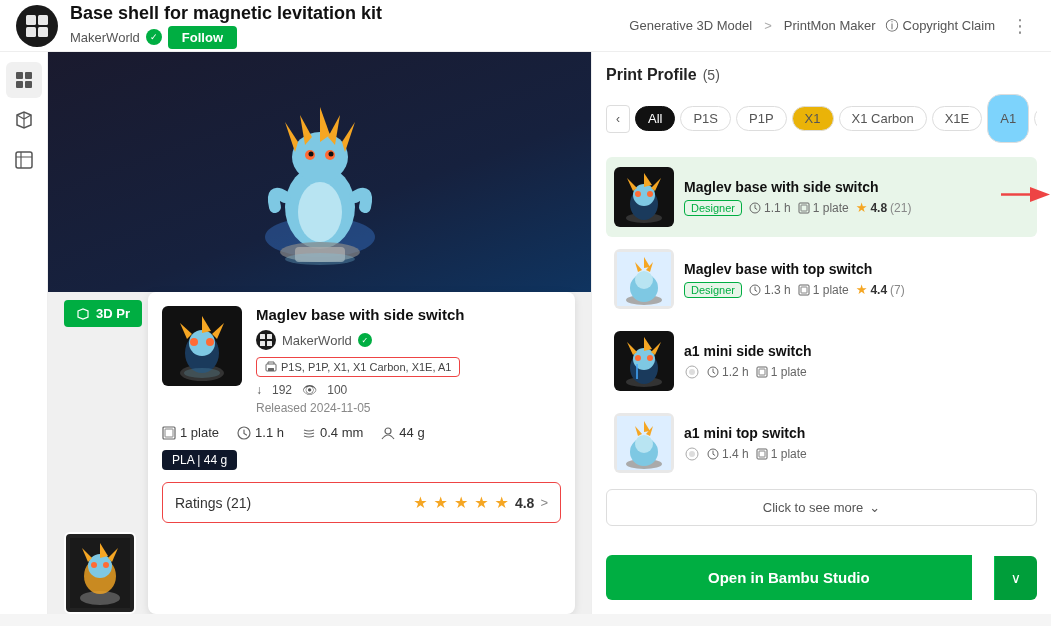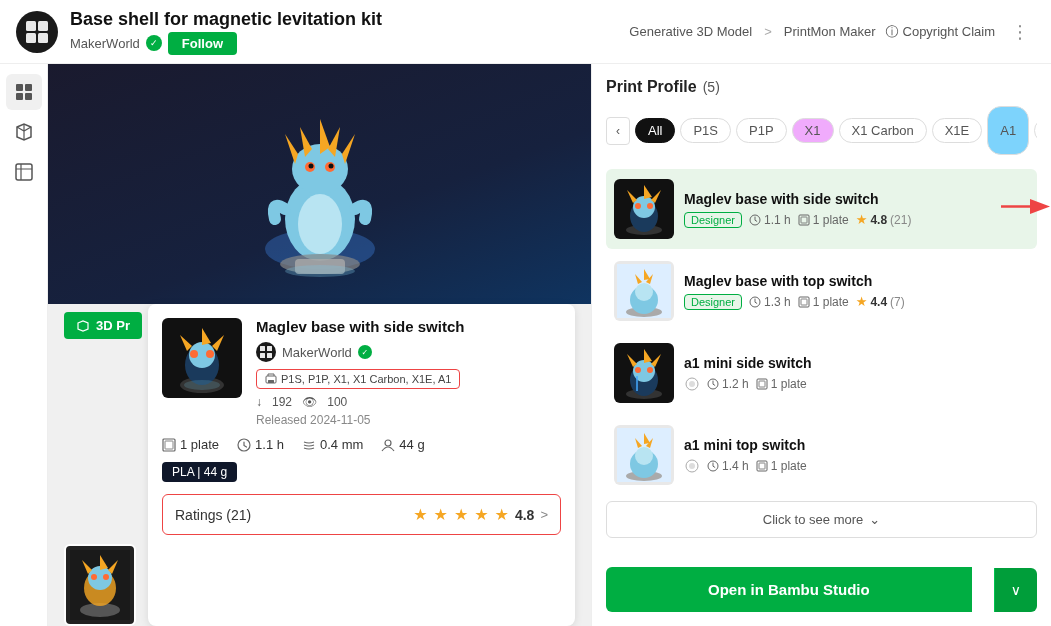--- a/index.html
+++ b/index.html
@@ -1,21 +1,21 @@
 <!DOCTYPE html>
 <html><head>
   <meta charset="utf-8">
   <style>
     * { box-sizing: border-box; margin: 0; padding: 0; }
     body { font-family: -apple-system, BlinkMacSystemFont, 'Segoe UI', sans-serif; background: #f5f5f5; width: 1051px; height: 626px; overflow: hidden; font-size: 13px; color: #222; }
   </style>
 </head>
 <body>
 
-<div style="display:flex;align-items:center;padding:10px 16px;background:#fff;border-bottom:1px solid #eee;height:64px;">
+<div style="display:flex;align-items:center;padding:10px 16px;background:#fff;border-bottom:1px solid #eee;height:52px;">
   <div style="width:42px;height:42px;background:#1a1a1a;border-radius:50%;display:flex;align-items:center;justify-content:center;margin-right:12px;flex-shrink:0;">
     <svg width="26" height="26" viewBox="0 0 26 26" fill="none" xmlns="http://www.w3.org/2000/svg">
       <rect x="2" y="2" width="10" height="10" rx="1.5" fill="#fff" opacity="0.9"></rect>
       <rect x="14" y="2" width="10" height="10" rx="1.5" fill="#fff" opacity="0.9"></rect>
       <rect x="2" y="14" width="10" height="10" rx="1.5" fill="#fff" opacity="0.9"></rect>
       <rect x="14" y="14" width="10" height="10" rx="1.5" fill="#fff" opacity="0.9"></rect>
     </svg>
   </div>
   <div>
     <div style="font-size:18px;font-weight:700;color:#111;">Base shell for magnetic levitation kit</div>
@@ -229,21 +229,21 @@
     <div style="display:flex;align-items:center;gap:6px;margin-bottom:10px;">
       <span style="font-size:16px;font-weight:700;">Print Profile</span>
       <span style="font-size:14px;color:#555;">(5)</span>
     </div>
 
     <div style="display:flex;align-items:center;gap:5px;margin-bottom:14px;overflow:hidden;">
       <button style="background:none;border:1px solid #ddd;border-radius:4px;width:24px;height:28px;display:flex;align-items:center;justify-content:center;cursor:pointer;font-size:12px;color:#555;flex-shrink:0;">‹</button>
       <button style="padding:4px 12px;border-radius:14px;border:1px solid #111;font-size:13px;color:#fff;cursor:pointer;background:#111;white-space:nowrap;">All</button>
       <button style="padding:4px 12px;border-radius:14px;border:1px solid #ddd;font-size:13px;color:#555;cursor:pointer;background:#fff;white-space:nowrap;">P1S</button>
       <button style="padding:4px 12px;border-radius:14px;border:1px solid #ddd;font-size:13px;color:#555;cursor:pointer;background:#fff;white-space:nowrap;">P1P</button>
-      <button style="padding:4px 12px;border-radius:14px;border:1px solid #ddd;font-size:13px;color:#555;cursor:pointer;background:#f0abfc;white-space:nowrap;">X1</button>
+      <button style="padding:4px 12px;border-radius:14px;border:1px solid #ddd;font-size:13px;color:#555;cursor:pointer;background:#eab308;white-space:nowrap;">X1</button>
       <button style="padding:4px 12px;border-radius:14px;border:1px solid #ddd;font-size:13px;color:#555;cursor:pointer;background:#fff;white-space:nowrap;">X1 Carbon</button>
       <button style="padding:4px 12px;border-radius:14px;border:1px solid #ddd;font-size:13px;color:#555;cursor:pointer;background:#fff;white-space:nowrap;">X1E</button>
       <button style="padding:16px 12px;border-radius:14px;border:1px solid #ddd;font-size:13px;color:#555;cursor:pointer;background:#7dd3fc;white-space:nowrap;">A1</button>
       <button style="padding:4px 12px;border-radius:14px;border:1px solid #ddd;font-size:13px;color:#555;cursor:pointer;background:#fff;white-space:nowrap;">A1 mini</button>
 
     </div>
 
     <div style="flex:1;display:flex;flex-direction:column;gap:2px;">
 
       <div style="display:flex;align-items:center;gap:10px;padding:10px 8px;border-radius:6px;background:#e8f5e9;cursor:pointer;position:relative;">

